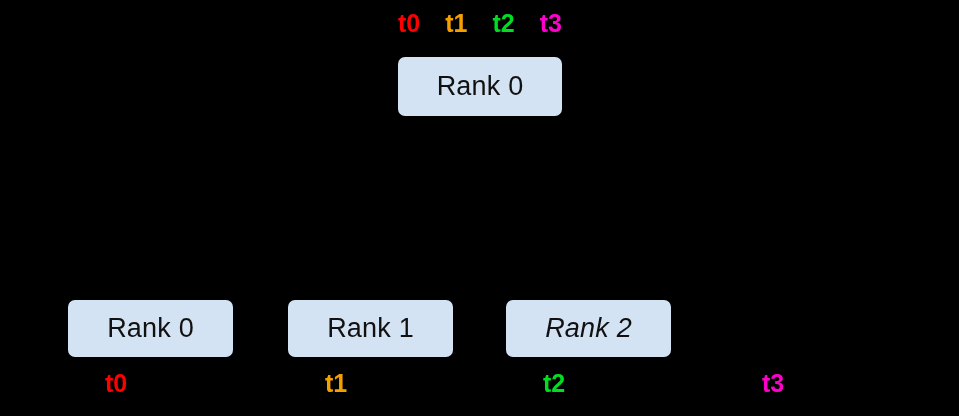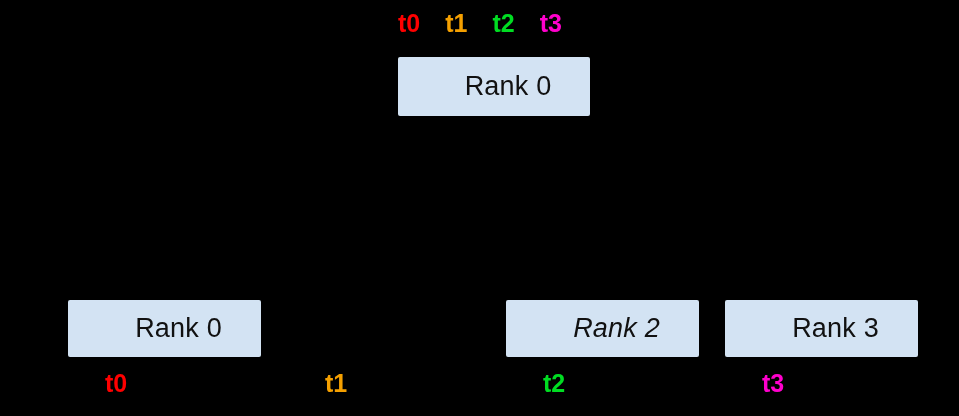--- a/index.html
+++ b/index.html
@@ -14,31 +14,30 @@
   #canvas {
     position: relative;
     width: 959px;
     height: 416px;
     background: #000000;
     overflow: hidden;
   }
   .node-box {
     position: absolute;
     background: #d3e3f3;
-    border-radius: 2px;
+    border-radius: 7px;
     display: flex;
     align-items: center;
     justify-content: center;
     color: #111111;
     font-size: 27px;
     font-weight: 400;
     letter-spacing: 0.2px;
     line-height: 1;
     white-space: nowrap;
-    padding-left: 28px;
   }
   .tensor-label {
     position: absolute;
     font-size: 25px;
     font-weight: bold;
     line-height: 1;
     white-space: nowrap;
   }
   .top-label-row {
     position: absolute;
@@ -77,21 +76,21 @@
     <span class="tensor-label" style="color:#f5a000;">t1</span>
     <span class="tensor-label" style="color:#00dd22;">t2</span>
     <span class="tensor-label" style="color:#ff00cc;">t3</span>
   </div>
 
   <div class="node-box" style="left:398px; top:57px; width:164px; height:59px;">Rank 0</div>
 
   <div class="node-box" style="left:68px; top:300px; width:165px; height:57px;">Rank 0</div>
   <div class="tensor-label" style="left:105px; top:371px; color:#ff0000;">t0</div>
 
+  <div class="node-box" style="left:288px; top:300px; width:165px; height:57px;">Rank 1</div>
   <div class="tensor-label" style="left:325px; top:371px; color:#f5a000;">t1</div>
 
   <div class="node-box" style="left:506px; top:300px; width:165px; height:57px;font-style:italic;">Rank 2</div>
   <div class="tensor-label" style="left:543px; top:371px; color:#00dd22;">t2</div>
 
-  <div class="node-box" style="left:725px; top:300px; width:165px; height:57px;">Rank 3</div>
   <div class="tensor-label" style="left:762px; top:371px; color:#ff00cc;">t3</div>
 
 </div>
 
 </body></html>

